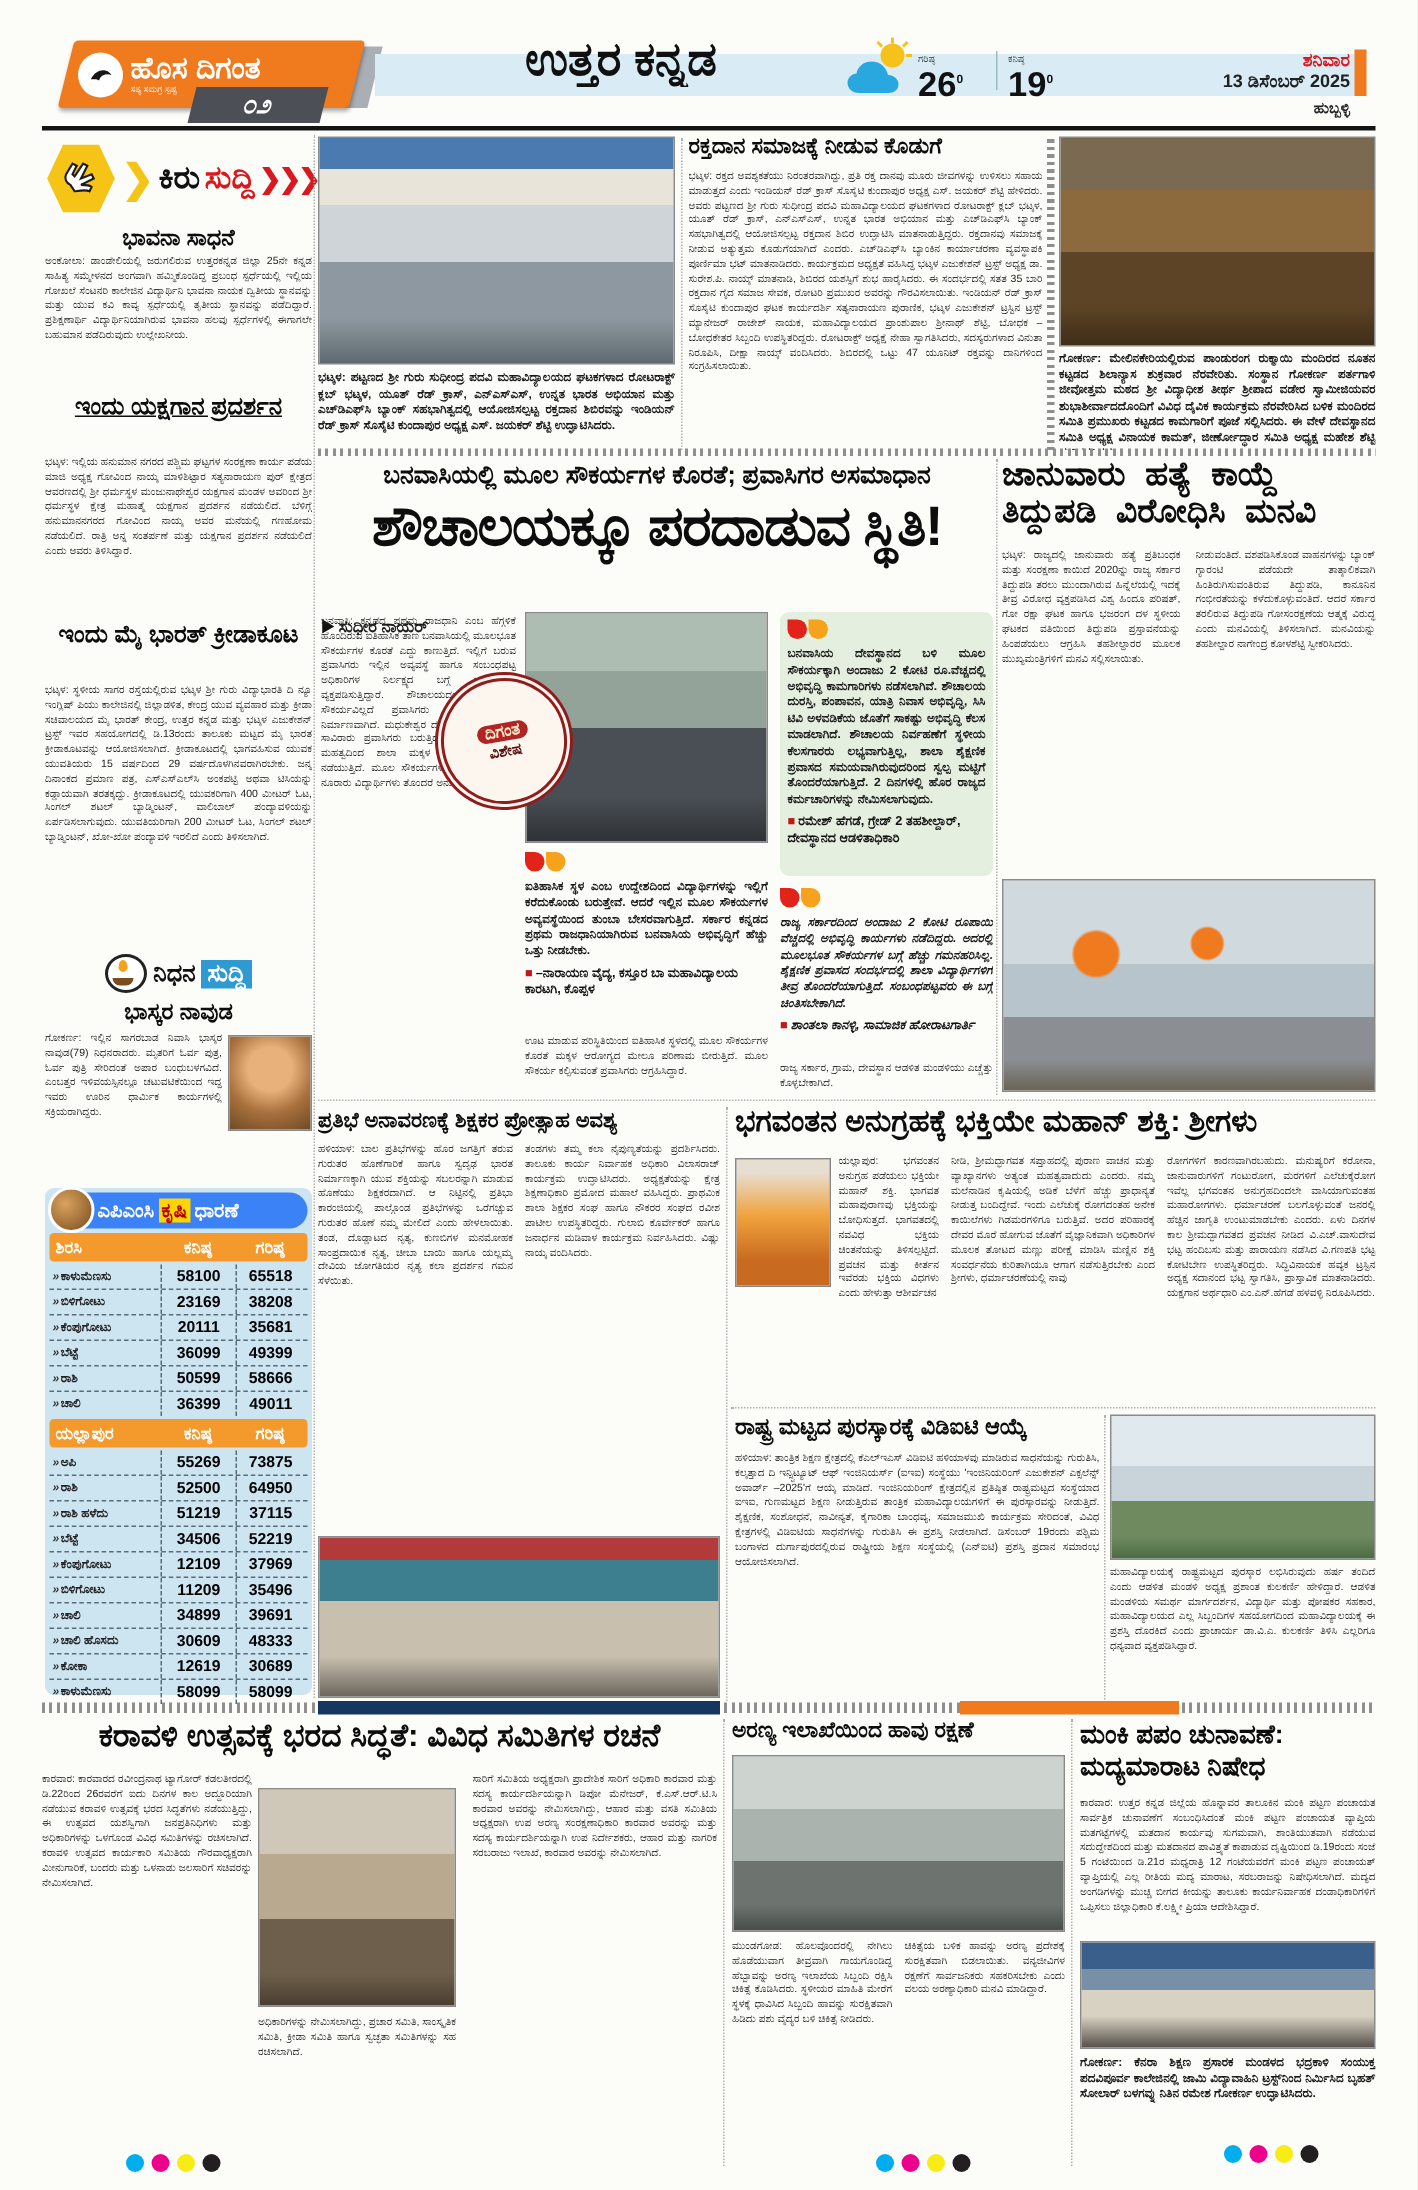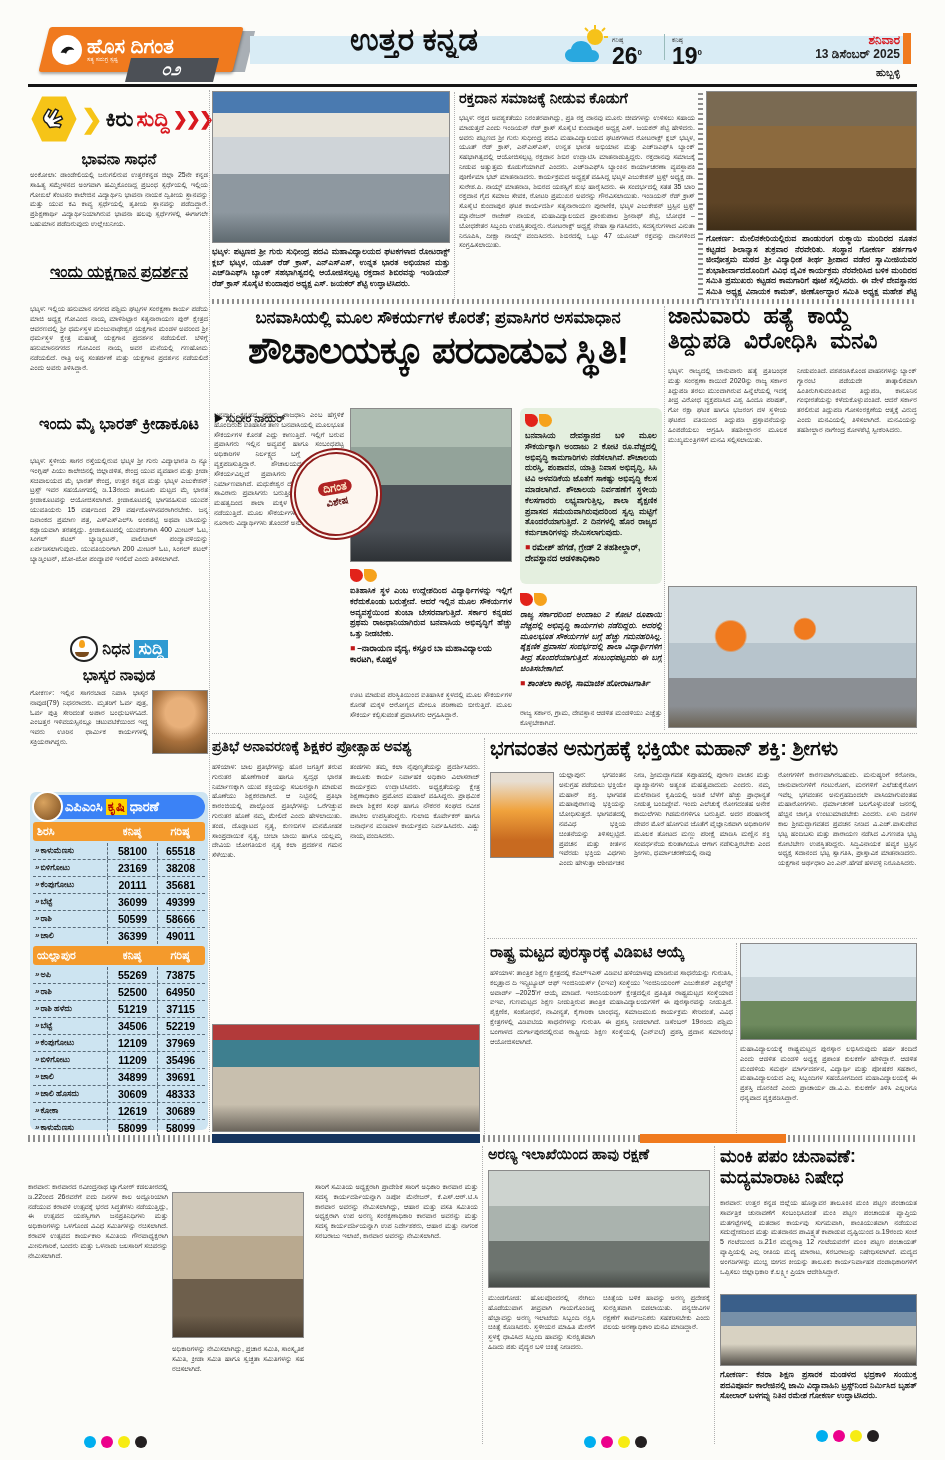--- a/index.html
+++ b/index.html
@@ -433,20 +433,21 @@
   <div class="abs hh nw vd-h">ರಾಷ್ಟ್ರ ಮಟ್ಟದ ಪುರಸ್ಕಾರಕ್ಕೆ ವಿಡಿಐಟಿ ಆಯ್ಕೆ</div>
   <div class="abs p" style="left:490px;top:968px;width:243px;height:164px;">ಹಳಿಯಾಳ: ತಾಂತ್ರಿಕ ಶಿಕ್ಷಣ ಕ್ಷೇತ್ರದಲ್ಲಿ ಕೆಎಲ್‌ಇಎಸ್ ವಿಡಿಐಟಿ ಹಳಿಯಾಳವು ಮಾಡಿರುವ ಸಾಧನೆಯನ್ನು ಗುರುತಿಸಿ, ಕಲ್ಕತ್ತಾದ ದಿ ಇನ್ಸ್ಟಿಟ್ಯೂಟ್ ಆಫ್ ಇಂಜಿನಿಯರ್ಸ್ (ಐಇಐ) ಸಂಸ್ಥೆಯು 'ಇಂಜಿನಿಯರಿಂಗ್ ಎಜುಕೇಶನ್ ಎಕ್ಸಲೆನ್ಸ್ ಅವಾರ್ಡ್ –2025'ಗೆ ಆಯ್ಕೆ ಮಾಡಿದೆ. ಇಂಜಿನಿಯರಿಂಗ್ ಕ್ಷೇತ್ರದಲ್ಲಿನ ಪ್ರತಿಷ್ಠಿತ ರಾಷ್ಟ್ರಮಟ್ಟದ ಸಂಸ್ಥೆಯಾದ ಐಇಐ, ಗುಣಮಟ್ಟದ ಶಿಕ್ಷಣ ನೀಡುತ್ತಿರುವ ತಾಂತ್ರಿಕ ಮಹಾವಿದ್ಯಾಲಯಗಳಿಗೆ ಈ ಪುರಸ್ಕಾರವನ್ನು ನೀಡುತ್ತಿದೆ. ಶೈಕ್ಷಣಿಕ, ಸಂಶೋಧನೆ, ನಾವೀನ್ಯತೆ, ಕೈಗಾರಿಕಾ ಬಾಂಧವ್ಯ, ಸಮಾಜಮುಖಿ ಕಾರ್ಯಕ್ರಮ ಸೇರಿದಂತೆ, ವಿವಿಧ ಕ್ಷೇತ್ರಗಳಲ್ಲಿ ವಿಡಿಐಟಿಯ ಸಾಧನೆಗಳನ್ನು ಗುರುತಿಸಿ ಈ ಪ್ರಶಸ್ತಿ ನೀಡಲಾಗಿದೆ. ಡಿಸೆಂಬರ್ 19ರಂದು ಪಶ್ಚಿಮ ಬಂಗಾಳದ ದುರ್ಗಾಪುರದಲ್ಲಿರುವ ರಾಷ್ಟ್ರೀಯ ಶಿಕ್ಷಣ ಸಂಸ್ಥೆಯಲ್ಲಿ (ಎನ್‌ಐಟಿ) ಪ್ರಶಸ್ತಿ ಪ್ರದಾನ ಸಮಾರಂಭ ಆಯೋಜಿಸಲಾಗಿದೆ.</div>
   <div class="vdot" style="left:736px;top:943px;height:190px;"></div>
   <div class="ph ph-building" style="left:740px;top:943px;width:177px;height:97px;"></div>
   <div class="abs p" style="left:740px;top:1044px;width:177px;height:88px;">ಮಹಾವಿದ್ಯಾಲಯಕ್ಕೆ ರಾಷ್ಟ್ರಮಟ್ಟದ ಪುರಸ್ಕಾರ ಲಭಿಸಿರುವುದು ಹರ್ಷ ತಂದಿದೆ ಎಂದು ಆಡಳಿತ ಮಂಡಳಿ ಅಧ್ಯಕ್ಷ ಪ್ರಶಾಂತ ಕುಲಕರ್ಣಿ ಹೇಳಿದ್ದಾರೆ. ಆಡಳಿತ ಮಂಡಳಿಯ ಸಮರ್ಥ ಮಾರ್ಗದರ್ಶನ, ವಿದ್ಯಾರ್ಥಿ ಮತ್ತು ಪೋಷಕರ ಸಹಕಾರ, ಮಹಾವಿದ್ಯಾಲಯದ ಎಲ್ಲ ಸಿಬ್ಬಂದಿಗಳ ಸಹಯೋಗದಿಂದ ಮಹಾವಿದ್ಯಾಲಯಕ್ಕೆ ಈ ಪ್ರಶಸ್ತಿ ದೊರಕಿದೆ ಎಂದು ಪ್ರಾಚಾರ್ಯ ಡಾ.ವಿ.ಎ. ಕುಲಕರ್ಣಿ ತಿಳಿಸಿ ಎಲ್ಲರಿಗೂ ಧನ್ಯವಾದ ವ್ಯಕ್ತಪಡಿಸಿದ್ದಾರೆ.</div>
 
   <div class="hatchH" style="left:28px;top:1135px;width:889px;height:7px;"></div>
   <div class="seg-navy"></div>
   <div class="seg-orange"></div>
 
+  <div class="abs hh nw kv-h">ಕರಾವಳಿ ಉತ್ಸವಕ್ಕೆ ಭರದ ಸಿದ್ಧತೆ: ವಿವಿಧ ಸಮಿತಿಗಳ ರಚನೆ</div>
   <div class="abs p" style="left:28px;top:1182px;width:140px;height:260px;">ಕಾರವಾರ: ಕಾರವಾರದ ರವೀಂದ್ರನಾಥ ಟ್ಯಾಗೋರ್ ಕಡಲತೀರದಲ್ಲಿ ಡಿ.22ರಿಂದ 26ರವರೆಗೆ ಐದು ದಿನಗಳ ಕಾಲ ಅದ್ದೂರಿಯಾಗಿ ನಡೆಯುವ ಕರಾವಳಿ ಉತ್ಸವಕ್ಕೆ ಭರದ ಸಿದ್ಧತೆಗಳು ನಡೆಯುತ್ತಿದ್ದು, ಈ ಉತ್ಸವದ ಯಶಸ್ವಿಗಾಗಿ ಜನಪ್ರತಿನಿಧಿಗಳು ಮತ್ತು ಅಧಿಕಾರಿಗಳನ್ನು ಒಳಗೊಂಡ ವಿವಿಧ ಸಮಿತಿಗಳನ್ನು ರಚಿಸಲಾಗಿದೆ. ಕರಾವಳಿ ಉತ್ಸವದ ಕಾರ್ಯಕಾರಿ ಸಮಿತಿಯ ಗೌರವಾಧ್ಯಕ್ಷರಾಗಿ ಮೀನುಗಾರಿಕೆ, ಬಂದರು ಮತ್ತು ಒಳನಾಡು ಜಲಸಾರಿಗೆ ಸಚಿವರನ್ನು ನೇಮಿಸಲಾಗಿದೆ.</div>
   <div class="ph ph-meeting" style="left:172px;top:1192px;width:132px;height:146px;"></div>
   <div class="abs p" style="left:172px;top:1344px;width:132px;height:98px;">ಅಧಿಕಾರಿಗಳನ್ನು ನೇಮಿಸಲಾಗಿದ್ದು, ಪ್ರಚಾರ ಸಮಿತಿ, ಸಾಂಸ್ಕೃತಿಕ ಸಮಿತಿ, ಕ್ರೀಡಾ ಸಮಿತಿ ಹಾಗೂ ಸ್ವಚ್ಛತಾ ಸಮಿತಿಗಳನ್ನು ಸಹ ರಚಿಸಲಾಗಿದೆ.</div>
   <div class="abs p" style="left:315px;top:1182px;width:163px;height:260px;">ಸಾರಿಗೆ ಸಮಿತಿಯ ಅಧ್ಯಕ್ಷರಾಗಿ ಪ್ರಾದೇಶಿಕ ಸಾರಿಗೆ ಅಧಿಕಾರಿ ಕಾರವಾರ ಮತ್ತು ಸದಸ್ಯ ಕಾರ್ಯದರ್ಶಿಯನ್ನಾಗಿ ಡಿಪೋ ಮೆನೇಜರ್, ಕೆ.ಎಸ್.ಆರ್.ಟಿ.ಸಿ ಕಾರವಾರ ಅವರನ್ನು ನೇಮಿಸಲಾಗಿದ್ದು, ಆಹಾರ ಮತ್ತು ವಸತಿ ಸಮಿತಿಯ ಅಧ್ಯಕ್ಷರಾಗಿ ಉಪ ಅರಣ್ಯ ಸಂರಕ್ಷಣಾಧಿಕಾರಿ ಕಾರವಾರ ಅವರನ್ನು ಮತ್ತು ಸದಸ್ಯ ಕಾರ್ಯದರ್ಶಿಯನ್ನಾಗಿ ಉಪ ನಿರ್ದೇಶಕರು, ಆಹಾರ ಮತ್ತು ನಾಗರಿಕ ಸರಬರಾಜು ಇಲಾಖೆ, ಕಾರವಾರ ಅವರನ್ನು ನೇಮಿಸಲಾಗಿದೆ.</div>
 
   <div class="vdot" style="left:482px;top:1146px;height:298px;"></div>
 
   <div class="abs hh nw sn-h">ಅರಣ್ಯ ಇಲಾಖೆಯಿಂದ ಹಾವು ರಕ್ಷಣೆ</div>
   <div class="ph ph-snake" style="left:488px;top:1170px;width:222px;height:118px;"></div>
   <div class="abs p" style="left:488px;top:1293px;width:107px;height:150px;">ಮುಂಡಗೋಡ: ಹೊಲವೊಂದರಲ್ಲಿ ನೇಗಿಲು ಹೊಡೆಯುವಾಗ ತೀವ್ರವಾಗಿ ಗಾಯಗೊಂಡಿದ್ದ ಹೆಬ್ಬಾವನ್ನು ಅರಣ್ಯ ಇಲಾಖೆಯ ಸಿಬ್ಬಂದಿ ರಕ್ಷಿಸಿ ಚಿಕಿತ್ಸೆ ಕೊಡಿಸಿದರು. ಸ್ಥಳೀಯರ ಮಾಹಿತಿ ಮೇರೆಗೆ ಸ್ಥಳಕ್ಕೆ ಧಾವಿಸಿದ ಸಿಬ್ಬಂದಿ ಹಾವನ್ನು ಸುರಕ್ಷಿತವಾಗಿ ಹಿಡಿದು ಪಶು ವೈದ್ಯರ ಬಳಿ ಚಿಕಿತ್ಸೆ ನೀಡಿದರು.</div>

